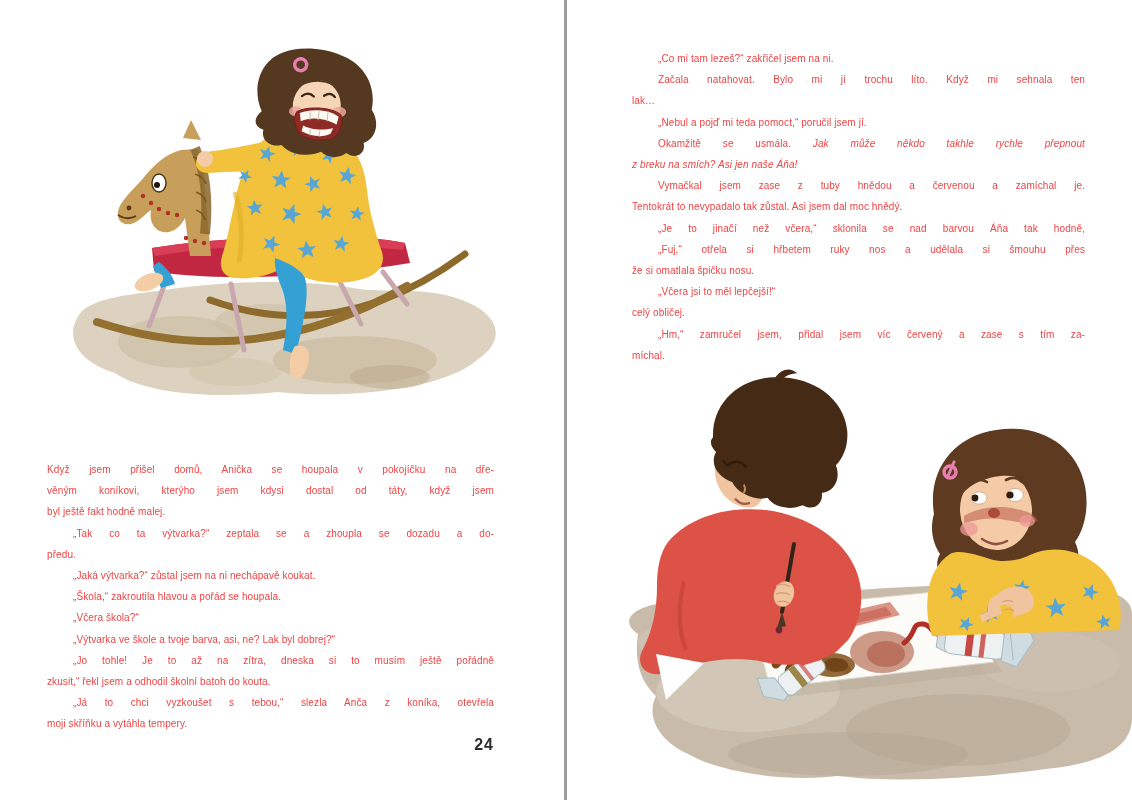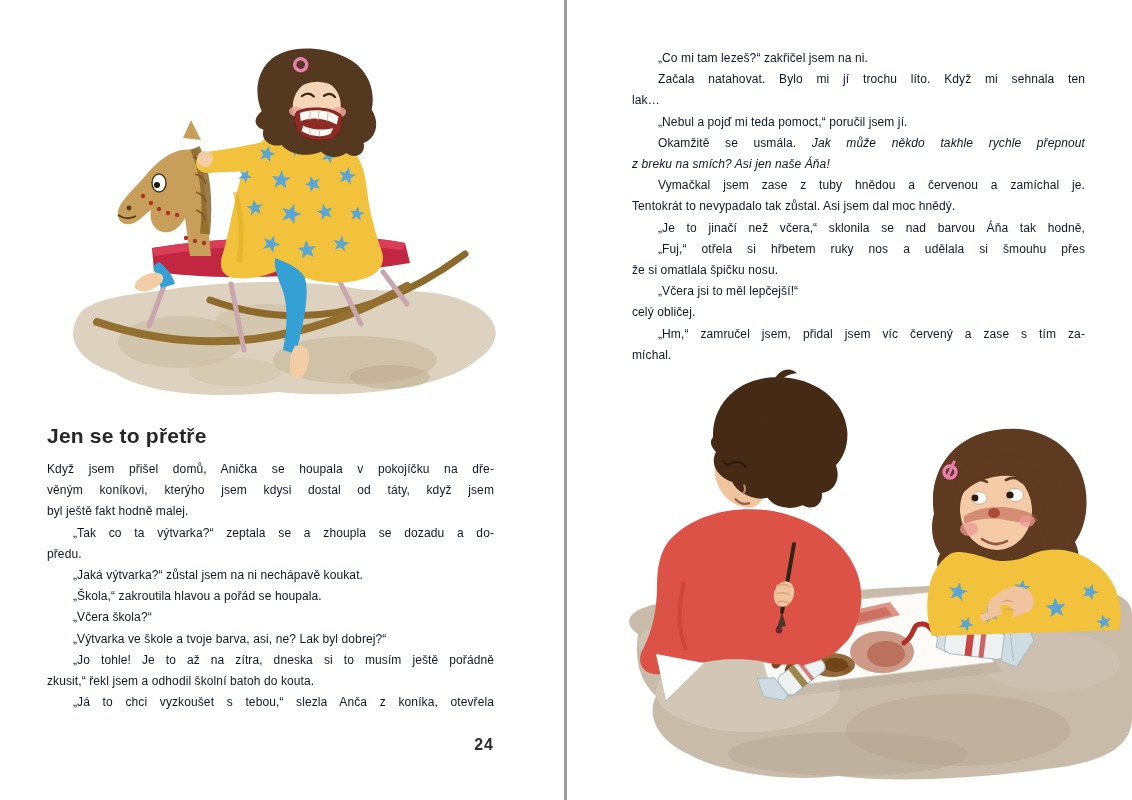--- a/index.html
+++ b/index.html
@@ -4,21 +4,21 @@
 <style>
   html,body{margin:0;padding:0;background:#ffffff;}
   #spread{position:relative;width:1132px;height:800px;background:#ffffff;overflow:hidden;
           font-family:"Liberation Sans", sans-serif;}
   #divider{position:absolute;left:564px;top:0;width:3px;height:800px;background:#9d9d9d;}
   .illus{position:absolute;}
   #illus-left{left:55px;top:42px;width:455px;height:360px;}
   #illus-right{left:598px;top:362px;width:534px;height:430px;}
   #left-heading{position:absolute;left:47px;top:424px;width:447px;
                 font-size:21px;font-weight:700;color:#272727;letter-spacing:.2px;}
-  .textblock{position:absolute;color:#0f172a;font-size:12px;line-height:21.2px;letter-spacing:.1px;}
+  .textblock{position:absolute;color:#ef4444;font-size:10px;line-height:21.2px;letter-spacing:.1px;}
   #left-text{left:47px;top:459px;width:447px;}
   #right-text{left:632px;top:48px;width:453px;}
   .ln{width:100%;overflow:hidden;white-space:normal;}
   .ln.j{text-align:justify;text-align-last:justify;-moz-text-align-last:justify;}
   .ln.ind{text-indent:26px;}
   .it{font-style:italic;}
   #page-number{position:absolute;left:47px;top:736px;width:447px;text-align:right;
                font-size:16px;font-weight:700;color:#2e2e2e;letter-spacing:1px;}
 </style>
 </head>
@@ -133,34 +133,34 @@
             <line x1="274" y1="68" x2="274" y2="78"></line>
               <line x1="258" y1="87" x2="259" y2="94"></line>
             <line x1="268" y1="88" x2="268" y2="94"></line>
           </g>
         </g>
         <circle cx="241" cy="25" r="6" stroke="#e87fb0" stroke-width="3.4" fill="none"></circle>
       </g>
     </g>
   </svg>
 
-  <div id="left-heading">Jen se to přetře</div>
   <div id="left-text" class="textblock">
       <div class="ln j"><span>Když jsem přišel domů, Anička se houpala v pokojíčku na dře-</span></div>
       <div class="ln j"><span>věným koníkovi, kterýho jsem kdysi dostal od táty, když jsem</span></div>
       <div class="ln"><span>byl ještě fakt hodně malej.</span></div>
       <div class="ln j ind"><span>„Tak co ta výtvarka?“ zeptala se a zhoupla se dozadu a do-</span></div>
       <div class="ln"><span>předu.</span></div>
       <div class="ln ind"><span>„Jaká výtvarka?“ zůstal jsem na ni nechápavě koukat.</span></div>
       <div class="ln ind"><span>„Škola,“ zakroutila hlavou a pořád se houpala.</span></div>
       <div class="ln ind"><span>„Včera škola?“</span></div>
       <div class="ln ind"><span>„Výtvarka ve škole a tvoje barva, asi, ne? Lak byl dobrej?“</span></div>
       <div class="ln j ind"><span>„Jo tohle! Je to až na zítra, dneska si to musím ještě pořádně</span></div>
       <div class="ln"><span>zkusit,“ řekl jsem a odhodil školní batoh do kouta.</span></div>
       <div class="ln j ind"><span>„Já to chci vyzkoušet s tebou,“ slezla Anča z koníka, otevřela</span></div>
+      <div class="ln"><span>moji skříňku a vytáhla tempery.</span></div>
     </div>
   <div id="page-number">24</div>
 
   <div id="right-text" class="textblock">
       <div class="ln ind"><span>„Co mi tam lezeš?“ zakřičel jsem na ni.</span></div>
       <div class="ln j ind"><span>Začala natahovat. Bylo mi jí trochu líto. Když mi sehnala ten</span></div>
       <div class="ln"><span>lak…</span></div>
       <div class="ln ind"><span>„Nebul a pojď mi teda pomoct,“ poručil jsem jí.</span></div>
       <div class="ln j ind"><span>Okamžitě se usmála. </span><span class="it">Jak může někdo takhle rychle přepnout</span></div>
       <div class="ln"><span class="it">z breku na smích? Asi jen naše Áňa!</span></div>

